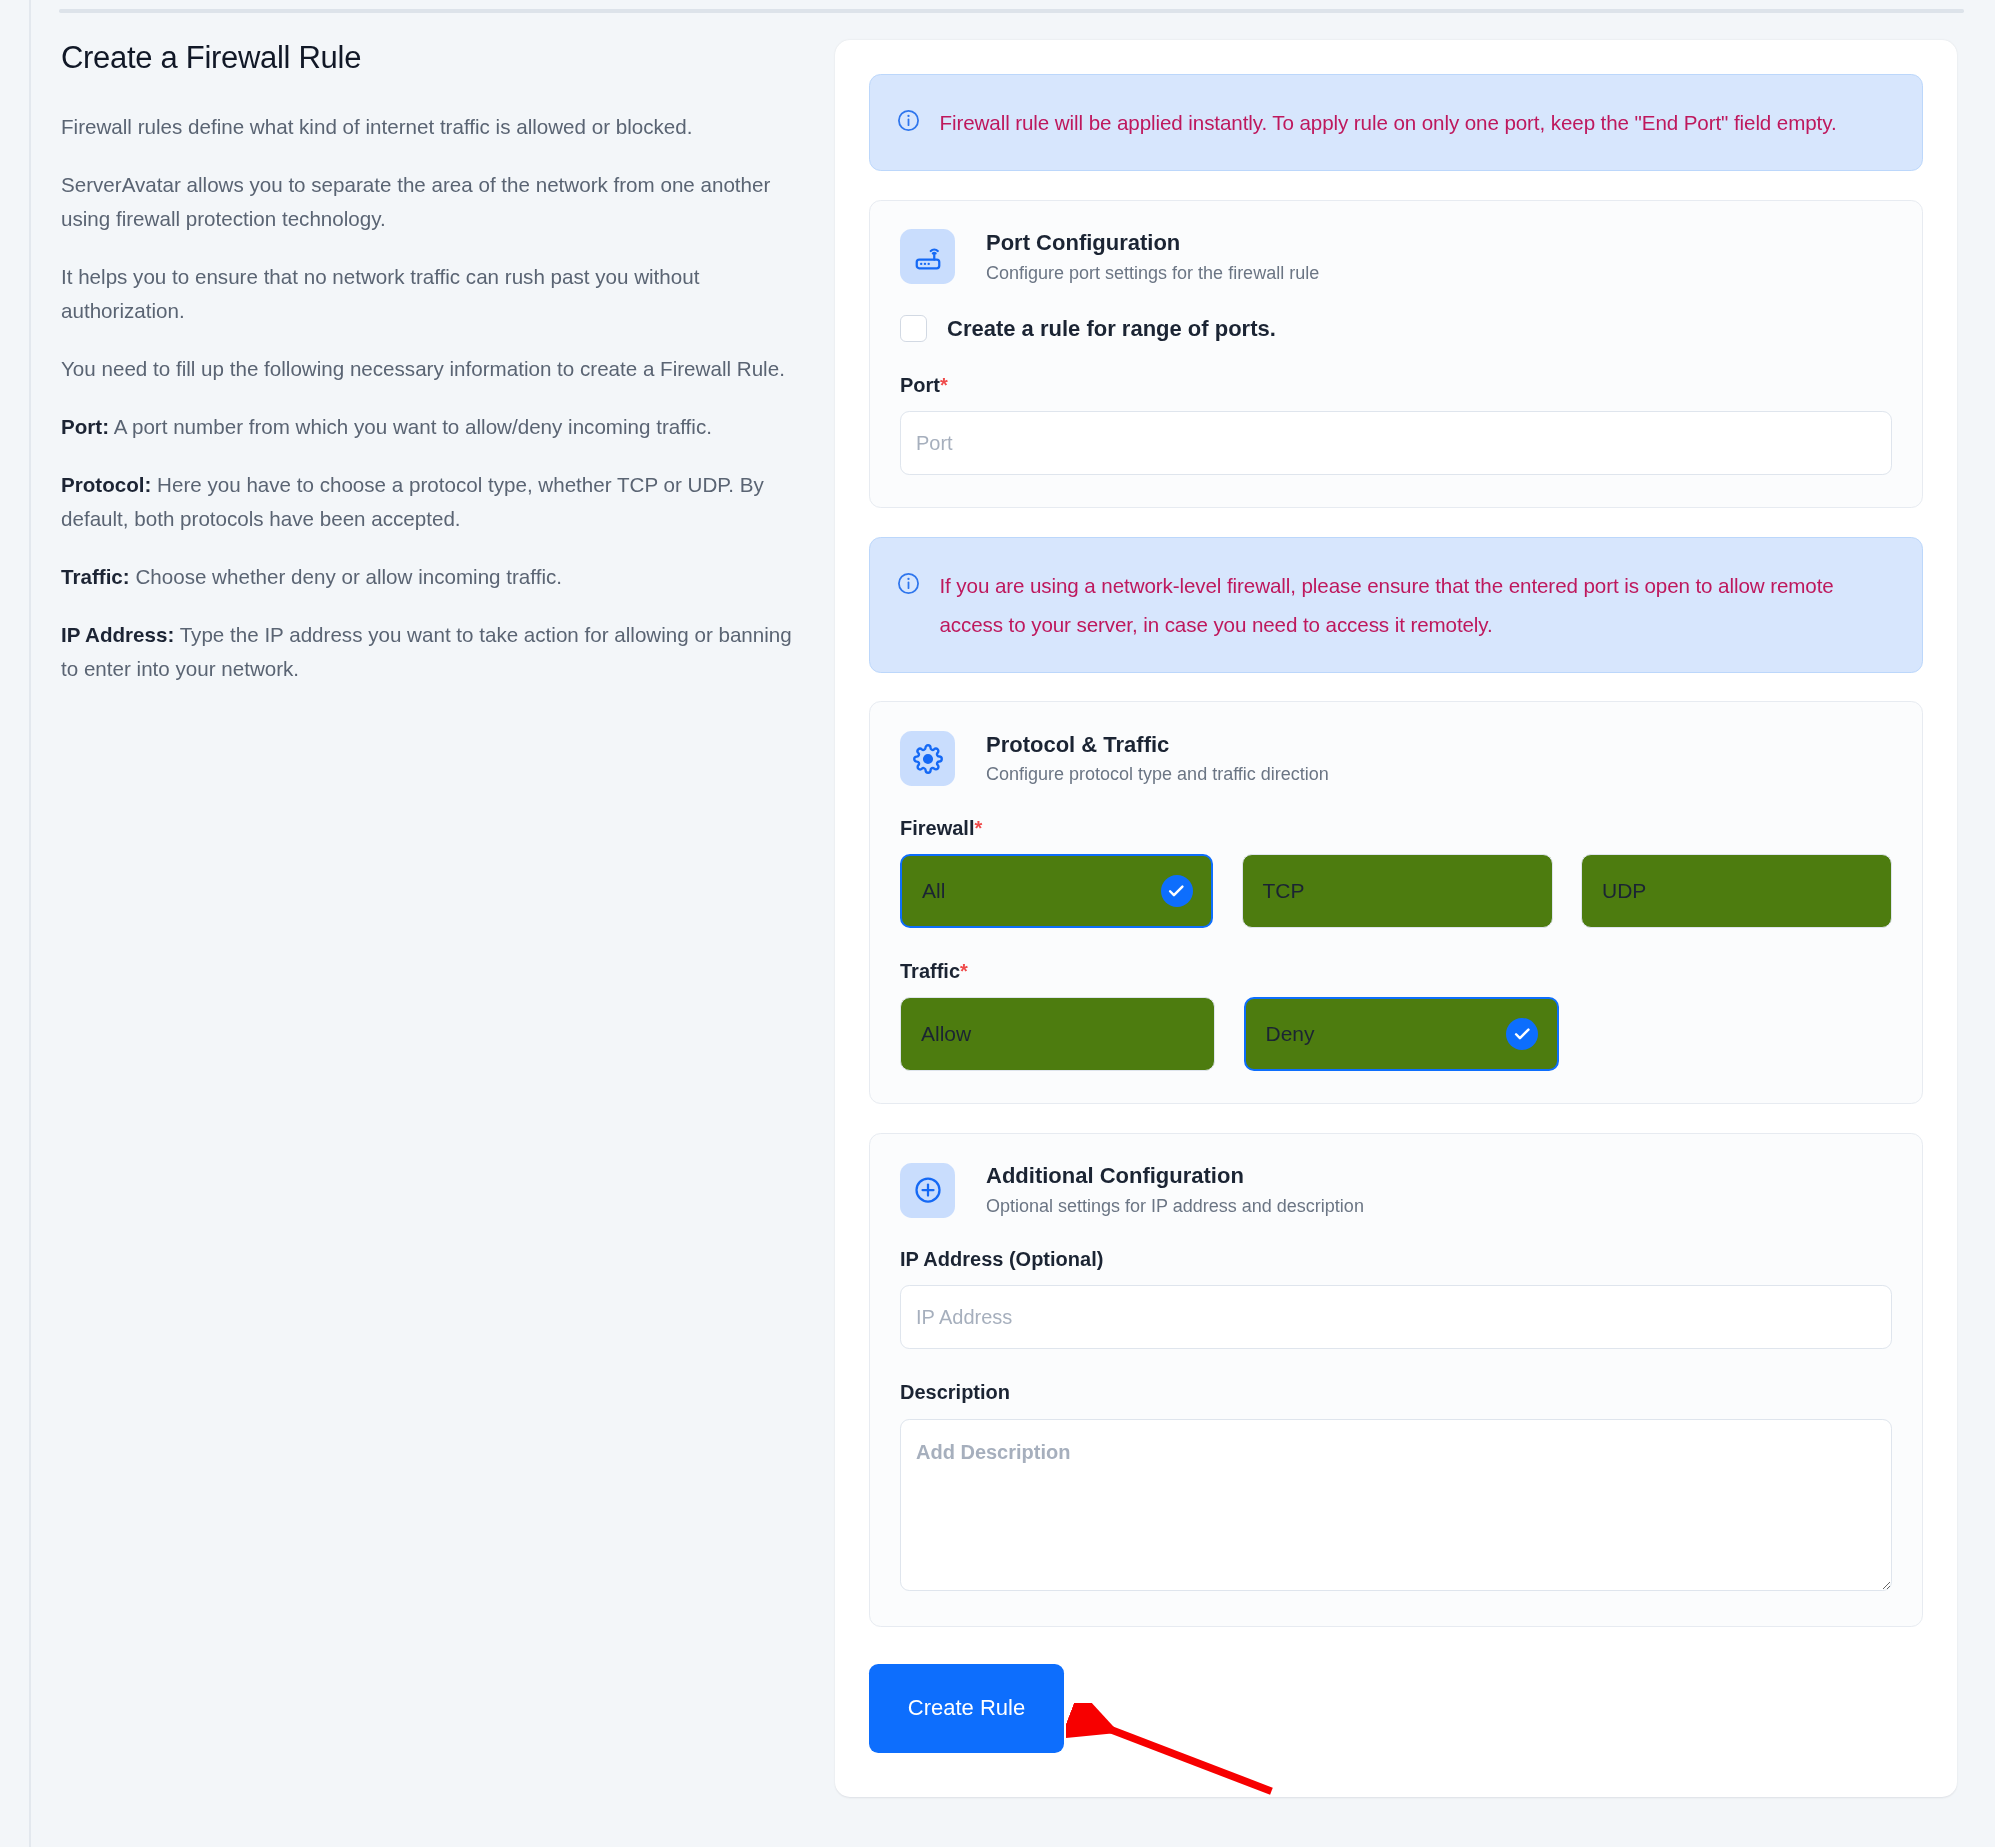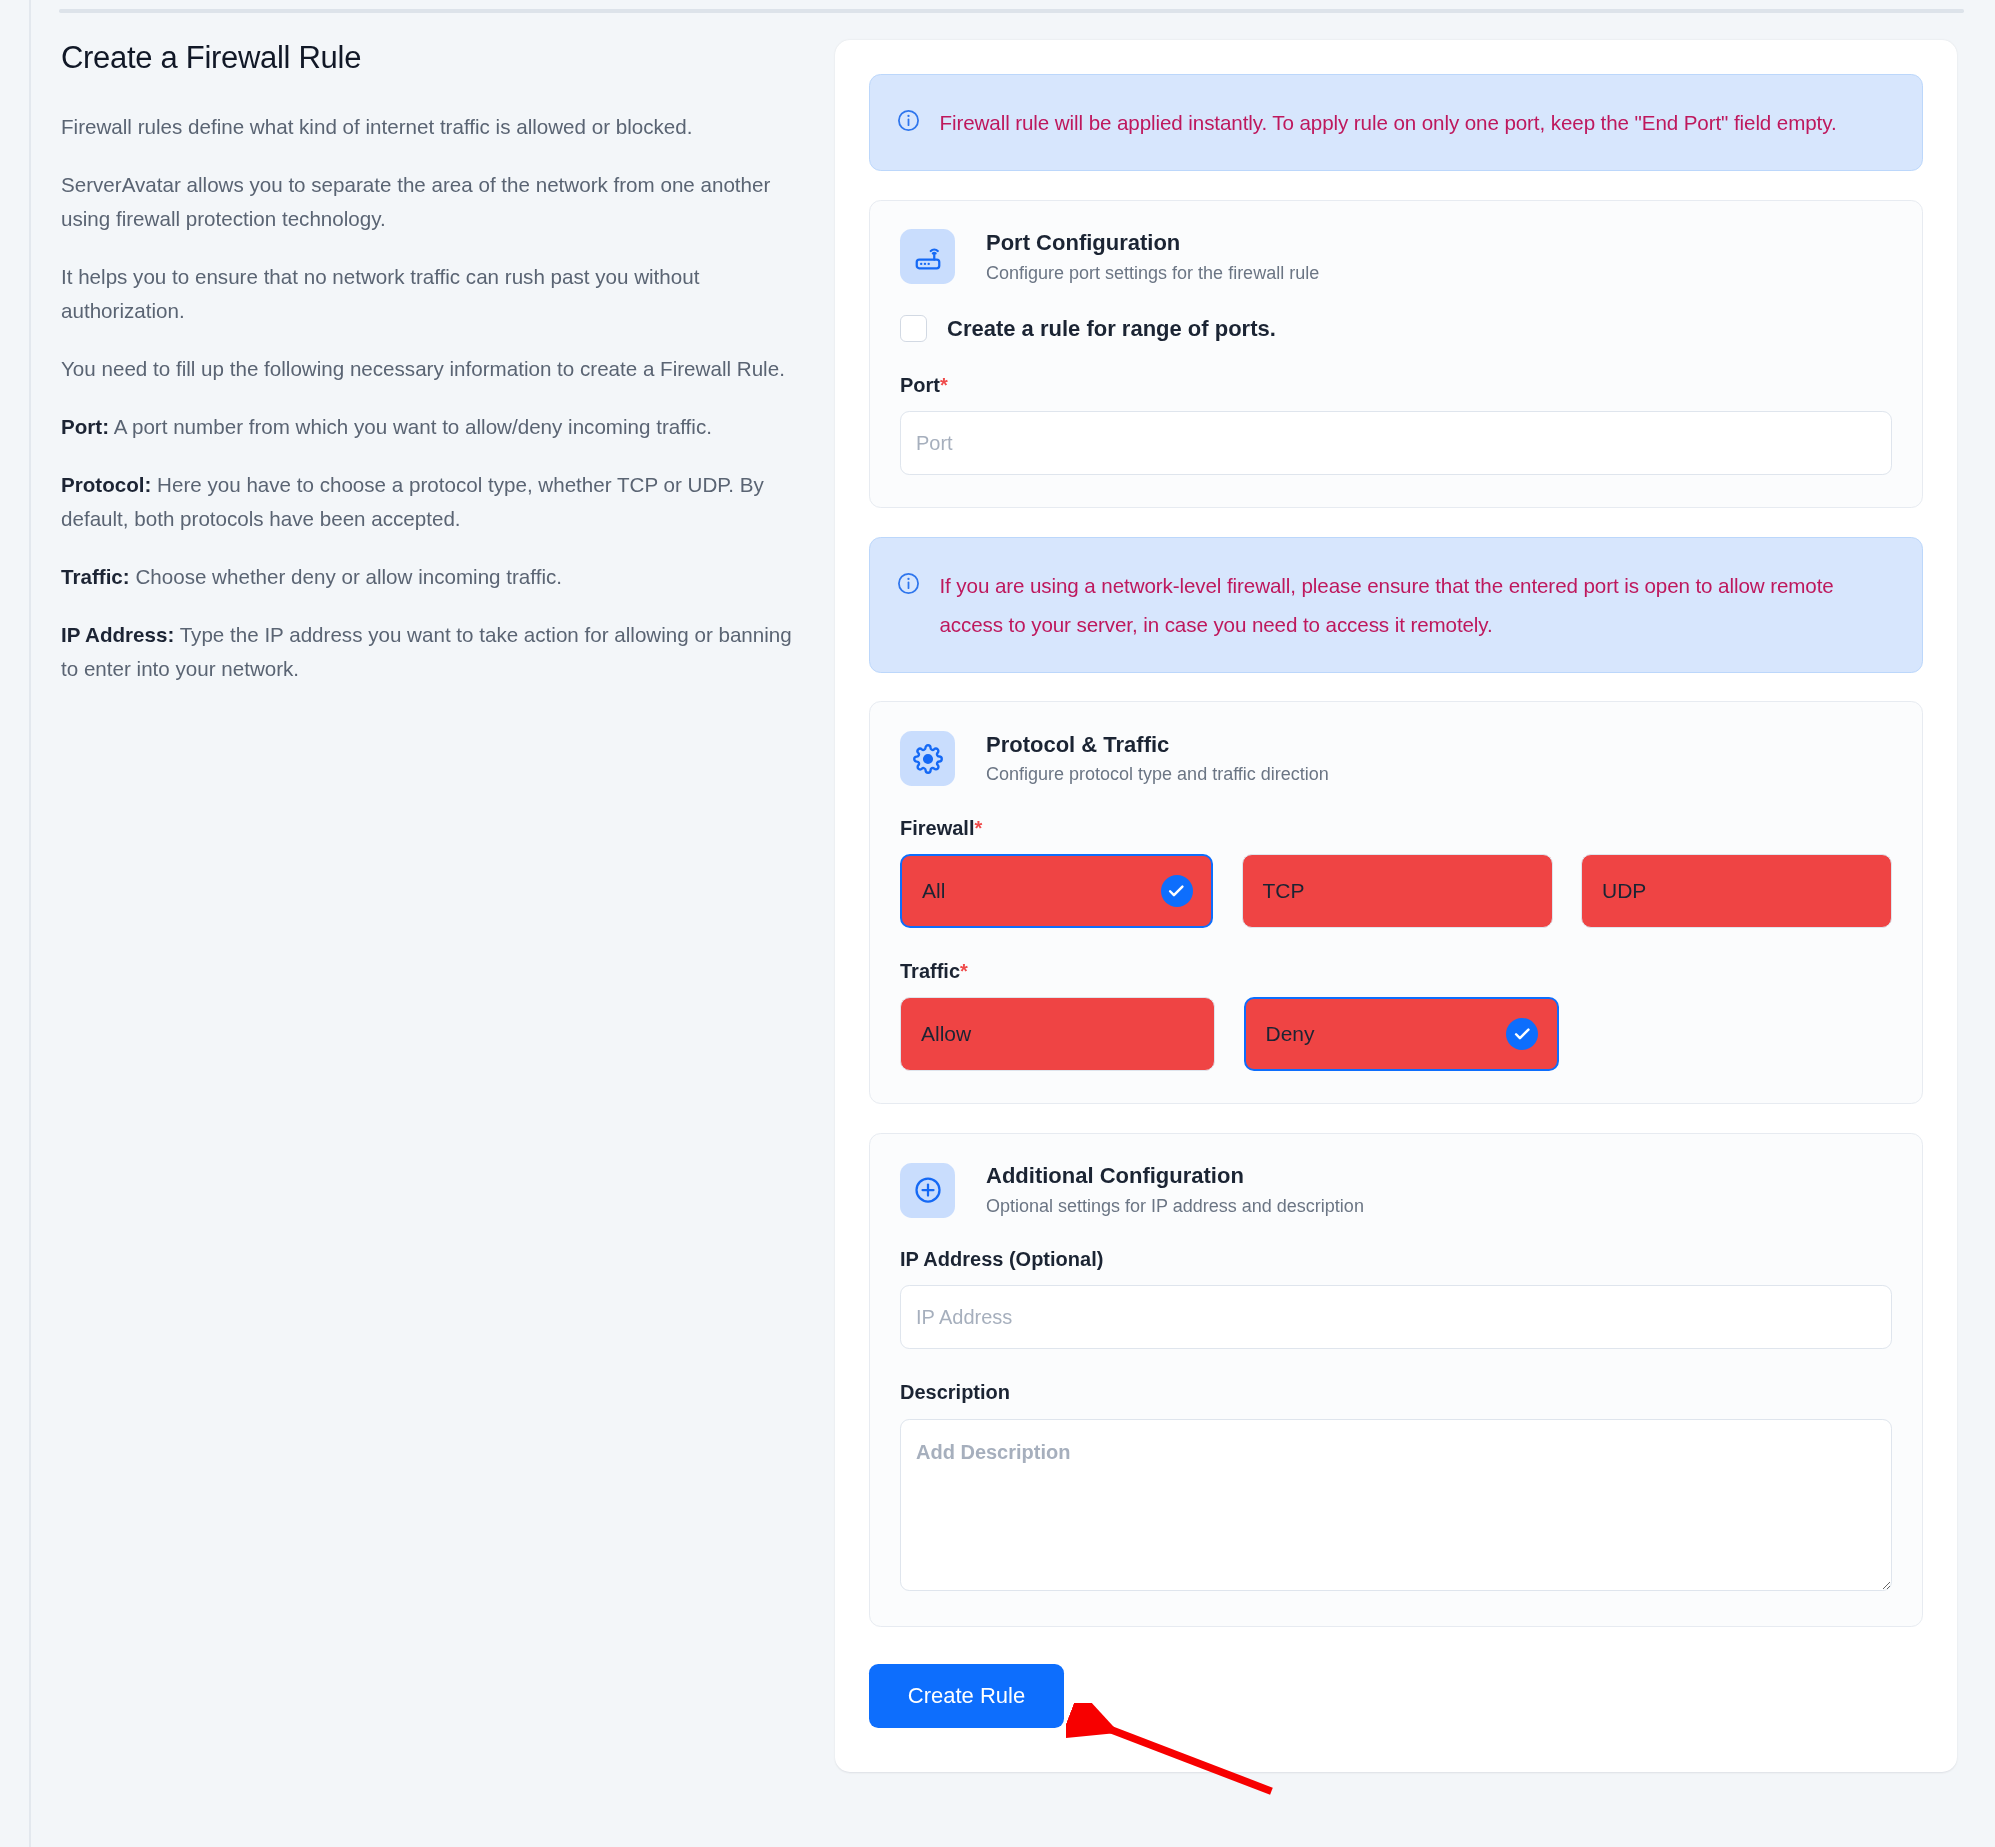--- a/index.html
+++ b/index.html
@@ -188,21 +188,21 @@
   }
   .opt-grid.three > * { flex: 1 1 0; }
   .opt-grid.two > * { flex: 0 0 315px; }
   .opt-grid:last-child { margin-bottom: 0; }
 
   .opt-btn {
     position: relative;
     height: 74px;
     border: 0.8px solid #dfe5ed;
     border-radius: 10px;
-    background: #ef4444;
+    background: #4d7c0f;
     display: flex;
     align-items: center;
     padding: 16px 20px;
     font-size: 21px;
     color: #1b2433;
     cursor: pointer;
   }
   .opt-btn.selected {
     border: 2.5px solid #0d6efd;
   }
@@ -218,21 +218,21 @@
     align-items: center;
     justify-content: center;
   }
   .opt-btn.selected .tick { display: flex; }
 
   .spacer-card { margin-bottom: 28.5px; }
 
   
   .primary-btn {
     margin-top: 37px;
-    height: 64px;
+    height: 89px;
     min-width: 195px;
     padding: 0 34px;
     background: #0d6efd;
     color: #fff;
     border: none;
     border-radius: 9.2px;
     font-size: 22px;
     font-family: "Liberation Sans", sans-serif;
     font-weight: 500;
     cursor: pointer;

